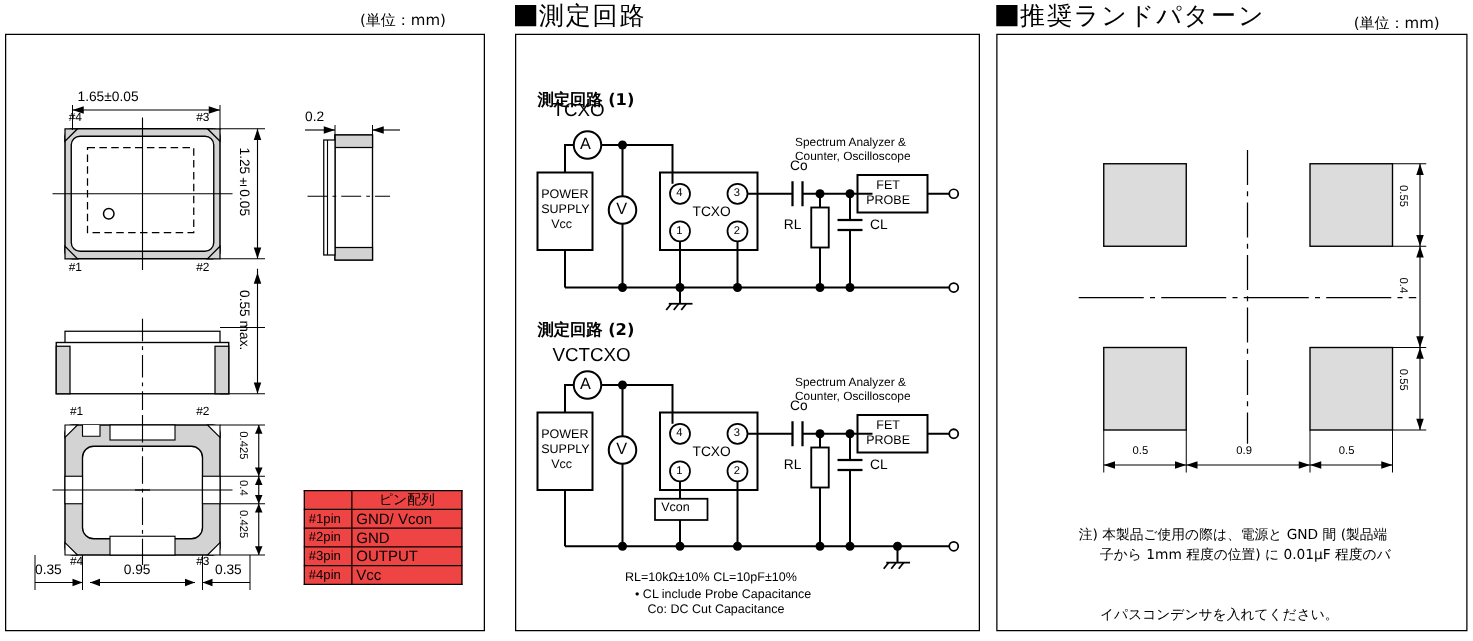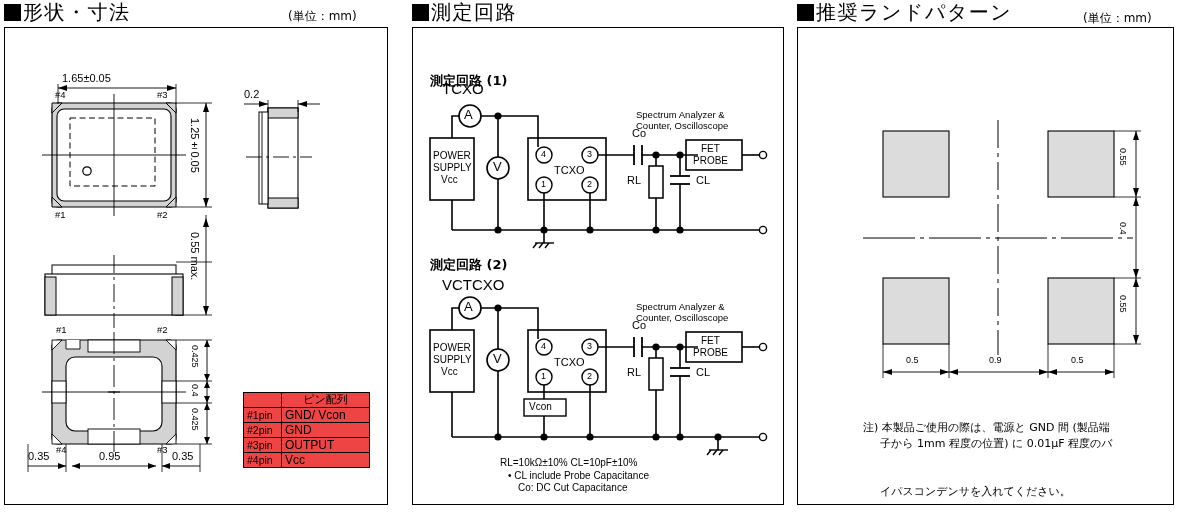--- a/index.html
+++ b/index.html
@@ -55,24 +55,20 @@
   .note { position: absolute; font-size: 11px; line-height: 1.45; }
   .note-ind { display: block; padding-left: 17px; text-indent: -17px; }
 </style>
 </head>
 <body>
 
 <div id="page">
 
   <div class="panel" style="left:0; width:392px;">
 
-    <div class="panel-head" style="left:4px;">
-      <span class="sq"></span>
-      <span class="head-title jp">形状・寸法</span>
-    </div>
     <div class="head-unit jp" style="left:288px; top:8px;">(単位：mm)</div>
 
     <div class="box" style="left:4px; top:27px; width:384px; height:478px;"></div>
 
     <svg width="392" height="513">
       <g stroke="#000" fill="none" stroke-width="1">
 
         <path d="M58,103 h112 a6,6 0 0 1 6,6 v92 a6,6 0 0 1 -6,6 h-112 a6,6 0 0 1 -6,-6 v-92 a6,6 0 0 1 6,-6 z" fill="#d3d3d3" stroke="#000" stroke-width="1.2"></path>
         <path d="M64,109 h100 a7,7 0 0 1 7,7 v78 a7,7 0 0 1 -7,7 h-100 a7,7 0 0 1 -7,-7 v-78 a7,7 0 0 1 7,-7 z" fill="#ffffff" stroke="#000" stroke-width="1.1"></path>
 

